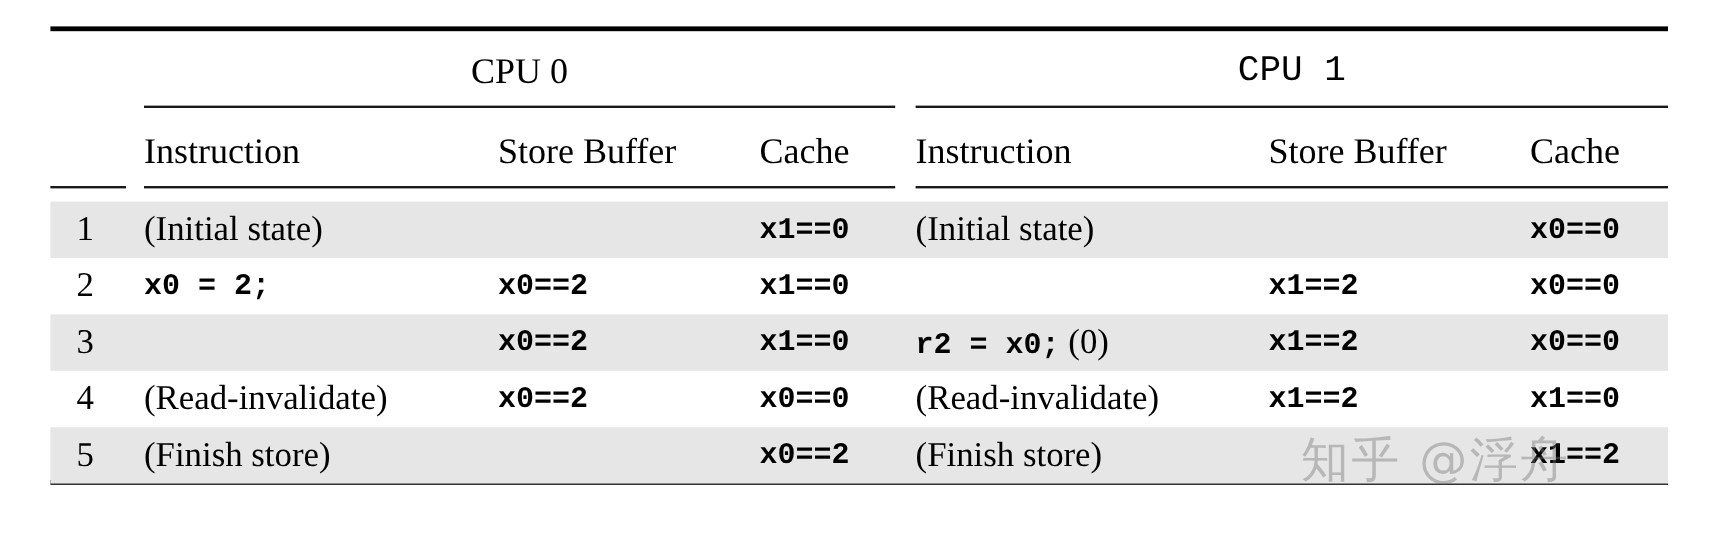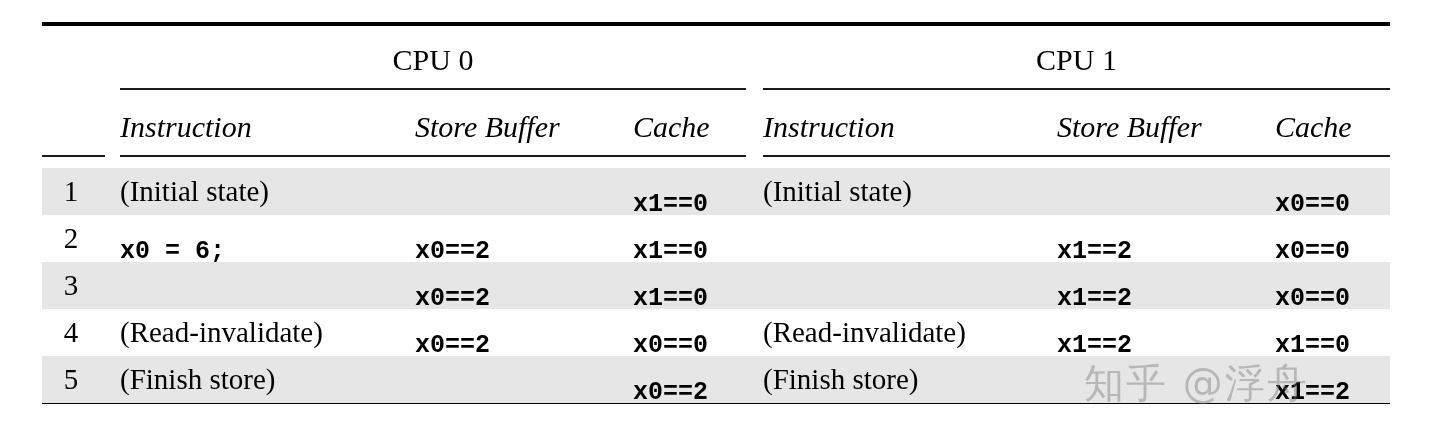--- a/index.html
+++ b/index.html
@@ -42,31 +42,30 @@
   
   .group-head {
     position: absolute;
     top: 38px;
     height: 44px;
     line-height: 44px;
     text-align: center;
     font-size: 30px;
   }
   .group-head.cpu0 { left: 120px; width: 626px; }
-  .group-head.cpu1 { left: 763px; width: 627px; }
+  .group-head.cpu1 { left: 763px; width: 627px; font-family: Liberation Mono, monospace; }
 
   
   .col-head {
     position: absolute;
     top: 105px;
     height: 44px;
     line-height: 44px;
     font-size: 30px;
     white-space: nowrap;
-    font-style: italic;
   }
 
   
   .row {
     position: absolute;
     left: 42px;
     width: 1348px;
     height: 47px;
   }
   .row.shaded { background: #e6e6e6; }
@@ -82,21 +81,20 @@
   .cell.num {
     width: 50px;
     text-align: center;
     left: 4px;
   }
   .cell.mono {
     font-family: "Liberation Mono", "DejaVu Sans Mono", monospace;
     font-size: 25px;
     font-weight: bold;
     letter-spacing: 0px;
-    margin-top: 13px;
   }
   .cell.prose {
     font-family: "Liberation Serif", "DejaVu Serif", serif;
     font-size: 29px;
   }
   .cell .suffix {
     font-family: "Liberation Serif", "DejaVu Serif", serif;
     font-size: 29px;
     font-weight: normal;
   }
@@ -161,30 +159,31 @@
         <div class="cell prose num">1</div>
         <div class="cell prose c-instr"><span>(Initial state)</span></div>
         <div class="cell mono c-sbuf"></div>
         <div class="cell mono c-cache">x1==0</div>
         <div class="cell prose c-instr2"><span>(Initial state)</span></div>
         <div class="cell mono c-sbuf2"></div>
         <div class="cell mono c-cache2">x0==0</div>
       </div>
       <div class="row" style="top: 215px;">
         <div class="cell prose num">2</div>
-        <div class="cell mono c-instr"><span>x0 = 6;</span></div>
+        <div class="cell mono c-instr"><span>x0 = 2;</span></div>
         <div class="cell mono c-sbuf">x0==2</div>
         <div class="cell mono c-cache">x1==0</div>
         <div class="cell mono c-sbuf2">x1==2</div>
         <div class="cell mono c-cache2">x0==0</div>
       </div>
       <div class="row shaded" style="top: 262px;">
         <div class="cell prose num">3</div>
         <div class="cell mono c-sbuf">x0==2</div>
         <div class="cell mono c-cache">x1==0</div>
+        <div class="cell mono c-instr2"><span>r2 = x0;</span><span class="suffix"> (0)</span></div>
         <div class="cell mono c-sbuf2">x1==2</div>
         <div class="cell mono c-cache2">x0==0</div>
       </div>
       <div class="row" style="top: 309px;">
         <div class="cell prose num">4</div>
         <div class="cell prose c-instr"><span>(Read-invalidate)</span></div>
         <div class="cell mono c-sbuf">x0==2</div>
         <div class="cell mono c-cache">x0==0</div>
         <div class="cell prose c-instr2"><span>(Read-invalidate)</span></div>
         <div class="cell mono c-sbuf2">x1==2</div>

